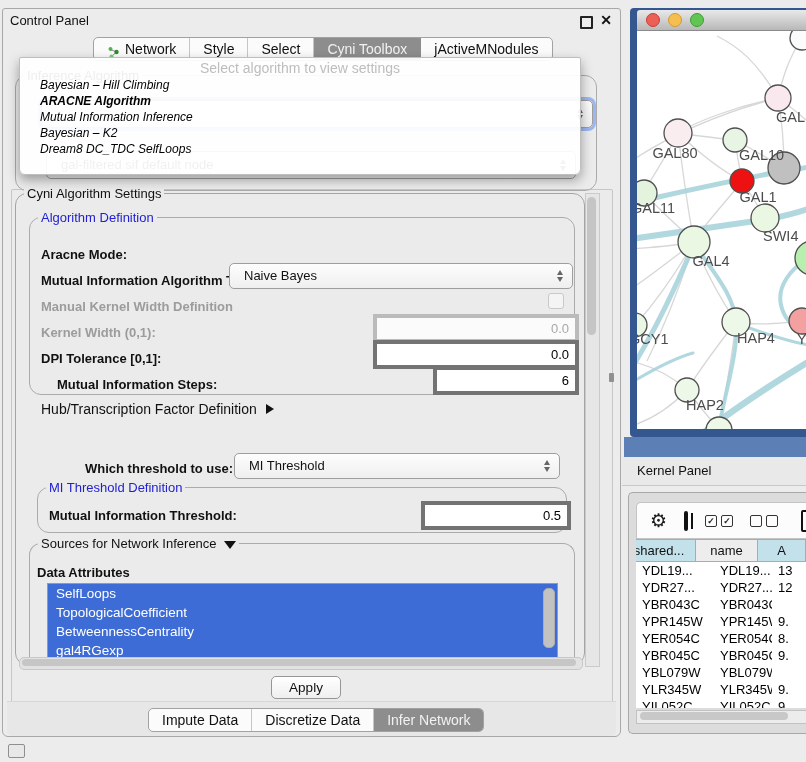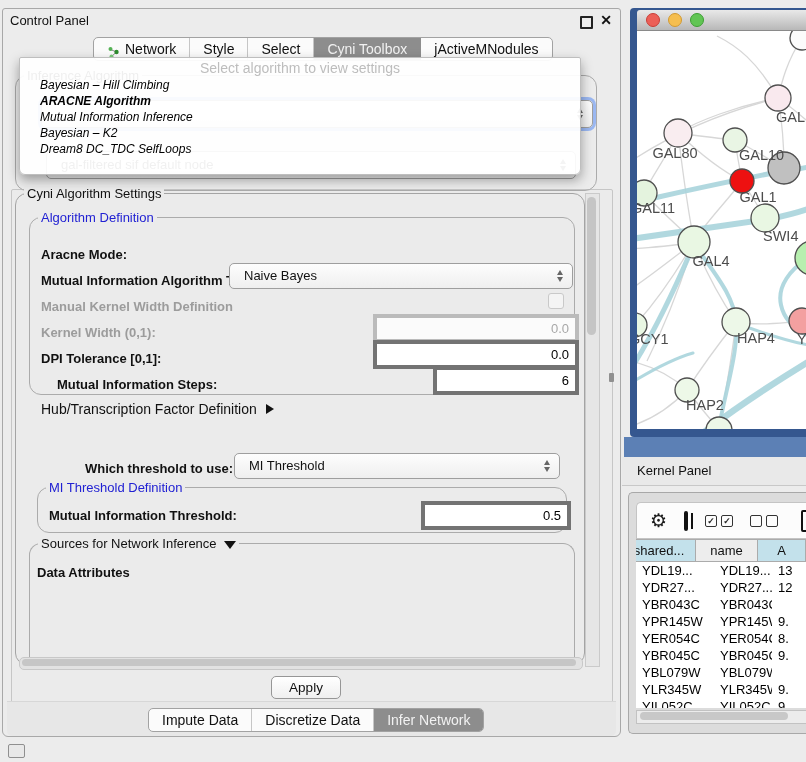--- a/index.html
+++ b/index.html
@@ -237,20 +237,29 @@
   <div id="mit-group" class="abs groupbox">
     <span class="group-label blue">MI Threshold Definition</span>
   </div>
   <span class="flabel" style="left:46px;top:497px;z-index:4;">Mutual Information Threshold:</span>
   <div class="tfield" style="left:418px;top:476px;width:136px;height:21px;z-index:4;margin-top:16px;">0.5</div>
 
   <div id="src-group" class="abs groupbox">
     <span class="group-label"><span>Sources for Network Inference</span><span class="tri-down"></span></span>
   </div>
   <span id="attr-head" class="abs">Data Attributes</span>
+  <div id="attr-list" class="abs">
+    <div id="attr-items">
+        <div class="attr-item selected">SelfLoops</div>
+        <div class="attr-item selected">TopologicalCoefficient</div>
+        <div class="attr-item selected">BetweennessCentrality</div>
+        <div class="attr-item selected">gal4RGexp</div>
+      </div>
+    <div id="attr-scroll"></div>
+  </div>
 
   <div id="h-scroll" class="abs">
     <div id="h-thumb" class="abs"></div>
   </div>
 
   <div id="apply-btn" class="abs">Apply</div>
 
   <div id="cp-footer" class="abs"></div>
   <div id="bottom-tabs" class="abs">
       <div class="tab">

